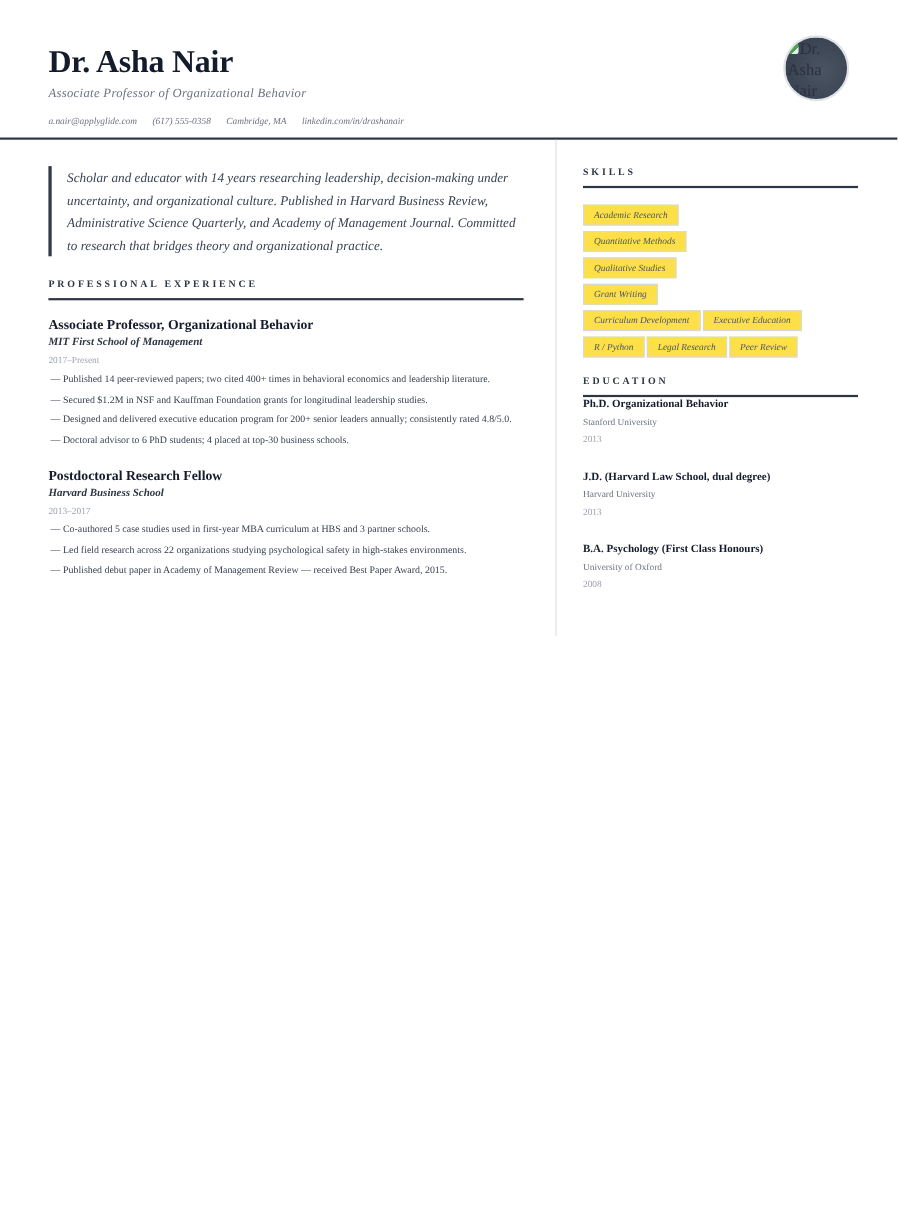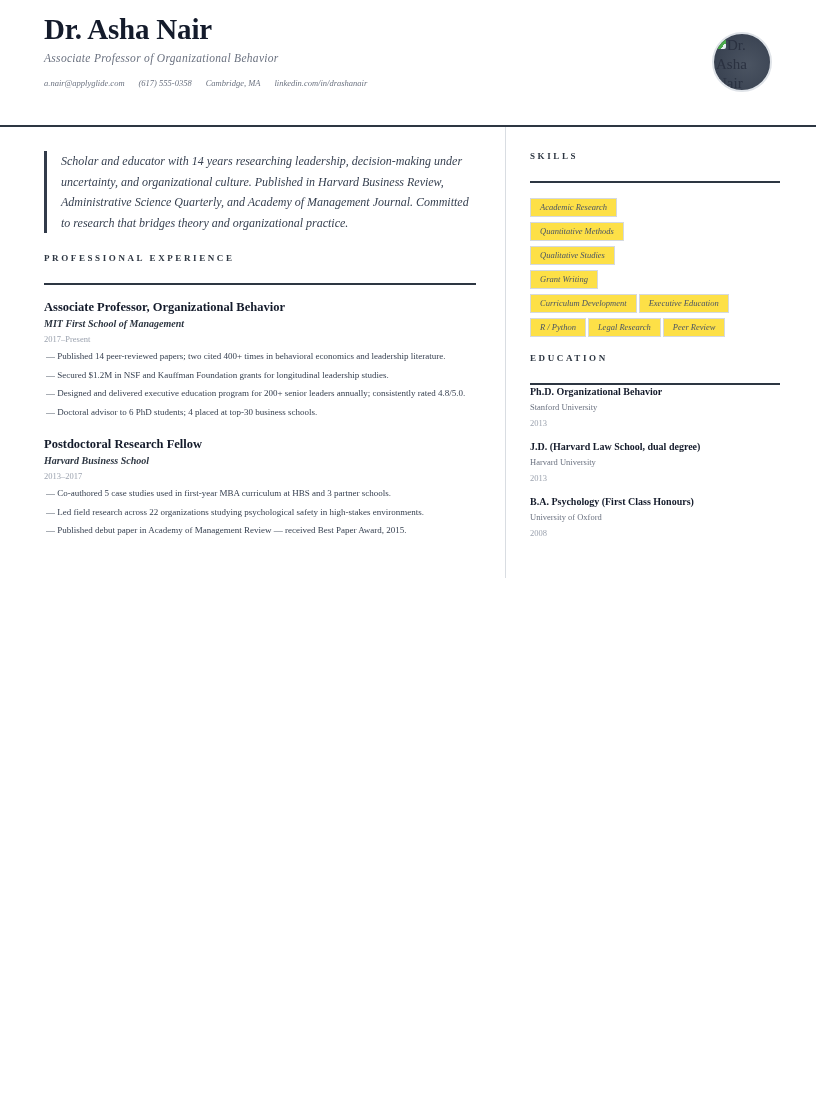--- a/index.html
+++ b/index.html
@@ -1,55 +1,55 @@
 <!DOCTYPE html>
 <html><head>
   <meta charset="utf-8">
   <style>
     * { box-sizing: border-box; margin: 0; padding: 0; }
     html, body { width: 816px; height: 1100px; background: #ffffff; }
     body { font-family: "Liberation Serif", "DejaVu Serif", serif; color: #1f2937; position: relative; overflow: hidden; }
 
-    .header { position: relative; height: 127px; border-bottom: 2px solid #2d3642; padding: 12px 44px 0 44px; }
+    .header { position: relative; height: 127px; border-bottom: 2px solid #2d3642; padding: 39px 44px 0 44px; }
     .name { font-size: 29px; font-weight: bold; color: #141b2b; line-height: 34px; letter-spacing: -0.2px; }
     .subtitle { margin-top: 5px; font-size: 11.5px; font-style: italic; color: #6b7280; letter-spacing: 0.3px; line-height: 14px; }
     .contacts { margin-top: 12px; display: flex; gap: 14px; font-size: 8.5px; font-style: italic; color: #6b7280; line-height: 12px; }
     .avatar { position: absolute; left: 712px; top: 32px; width: 60px; height: 60px; border-radius: 50%;
       background: radial-gradient(circle at 60% 55%, #4b5462 0%, #3a4352 70%, #343c4a 100%);
       border: 2px solid #dfe3e8; overflow: hidden; }
     .avatar-alt { position: absolute; left: 2px; top: 2px; font-size: 15px; line-height: 19px; color: #2a3140; width: 50px; }
     .avatar-broken { display: inline-block; width: 10px; height: 10px; vertical-align: top; margin-top: 3px; margin-right: 1px;
       background: linear-gradient(135deg, #9ec6e8 0 40%, #4aa84a 40% 70%, #e6ecf2 70%); border-radius: 2px; }
 
     .columns { position: relative; display: flex; }
     .left { width: 506px; padding: 24px 29px 0 44px; border-right: 1px solid #d9dde2; height: 451px; }
     .right { width: 310px; padding: 24px 36px 0 24px; }
 
     .summary { border-left: 3px solid #323b4a; padding: 0 0 0 14px; font-style: italic; font-size: 12px; line-height: 20.5px; color: #374151; }
 
-    .section-title { font-size: 9px; font-weight: bold; letter-spacing: 2.6px; color: #2d3642; text-transform: uppercase; padding-bottom: 20px; border-bottom: 2px solid #2d3642; }
+    .section-title { font-size: 9px; font-weight: bold; letter-spacing: 2.6px; color: #2d3642; text-transform: uppercase; padding-bottom: 8px; border-bottom: 2px solid #2d3642; }
     .left .section-title { margin-top: 20px; }
 
     .job { margin-top: 14px; }
     .job + .job { margin-top: 17px; }
     .job-title { font-size: 12.5px; font-weight: bold; color: #141b2b; line-height: 16px; }
     .job-org { margin-top: 2px; font-size: 10px; font-style: italic; font-weight: bold; color: #2d3642; line-height: 13px; }
     .job-date { margin-top: 3px; font-size: 8.5px; color: #9ca3af; line-height: 12px; }
     .bullets { list-style: none; margin-top: 4px; }
     .bullets li { font-size: 9px; color: #374151; line-height: 14.5px; padding-left: 14px; text-indent: -12px; margin-bottom: 4px; }
     .bullets li::before { content: "— "; }
 
     .skills { margin-top: 15px; display: flex; flex-wrap: wrap; row-gap: 5px; column-gap: 2px; width: 210px; }
     .tag { font-size: 8.5px; font-style: italic; color: #4b5563; background: #fde047; border: 1px solid #d5d9de; padding: 3px 9px; line-height: 11px; white-space: nowrap; }
     .skills .tag:nth-child(2) { margin-right: 40px; }
     .skills .tag:nth-child(4) { margin-right: 60px; }
 
     .edu-title { margin-top: 16px; }
     .edu { }
-    .edu + .edu { margin-top: 11px; }
+    .edu + .edu { margin-top: 22px; }
     .edu-degree { font-size: 10px; font-weight: bold; color: #141b2b; line-height: 13px; }
     .edu-school { margin-top: 3px; font-size: 8.5px; color: #6b7280; line-height: 12px; }
     .edu-year { margin-top: 4px; font-size: 8.5px; color: #9ca3af; line-height: 12px; }
   </style>
 </head>
 <body>
 
 <header class="header">
   <h1 class="name">Dr. Asha Nair</h1>
   <div class="subtitle">Associate Professor of Organizational Behavior</div>

